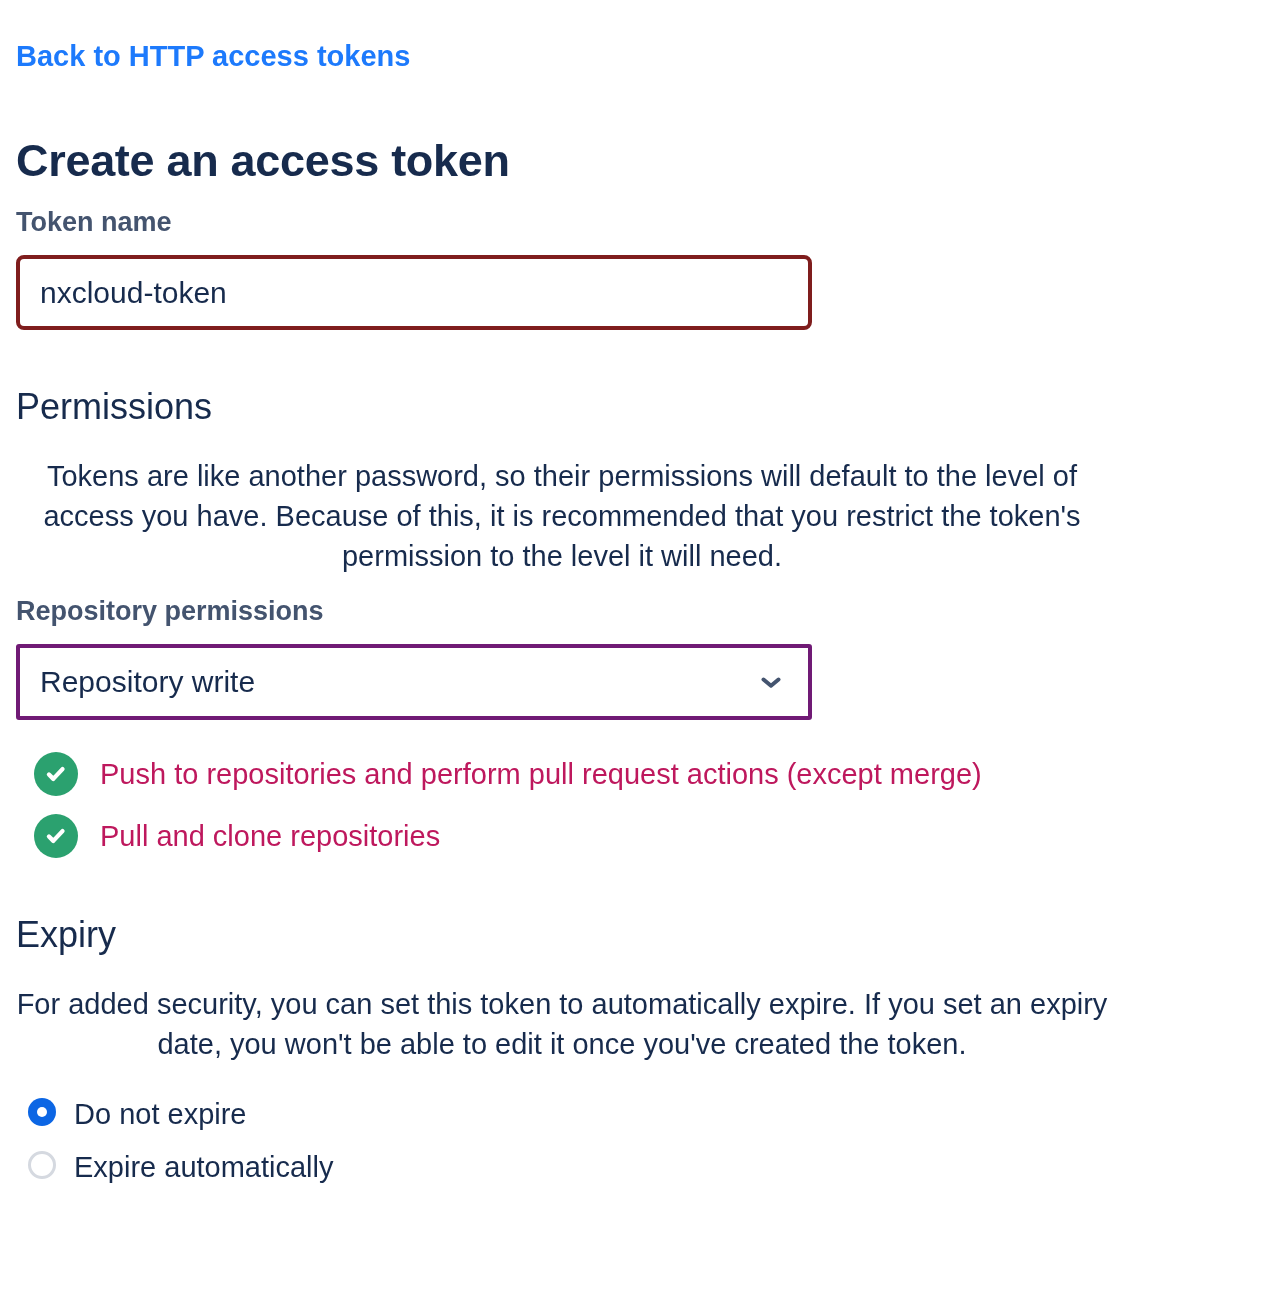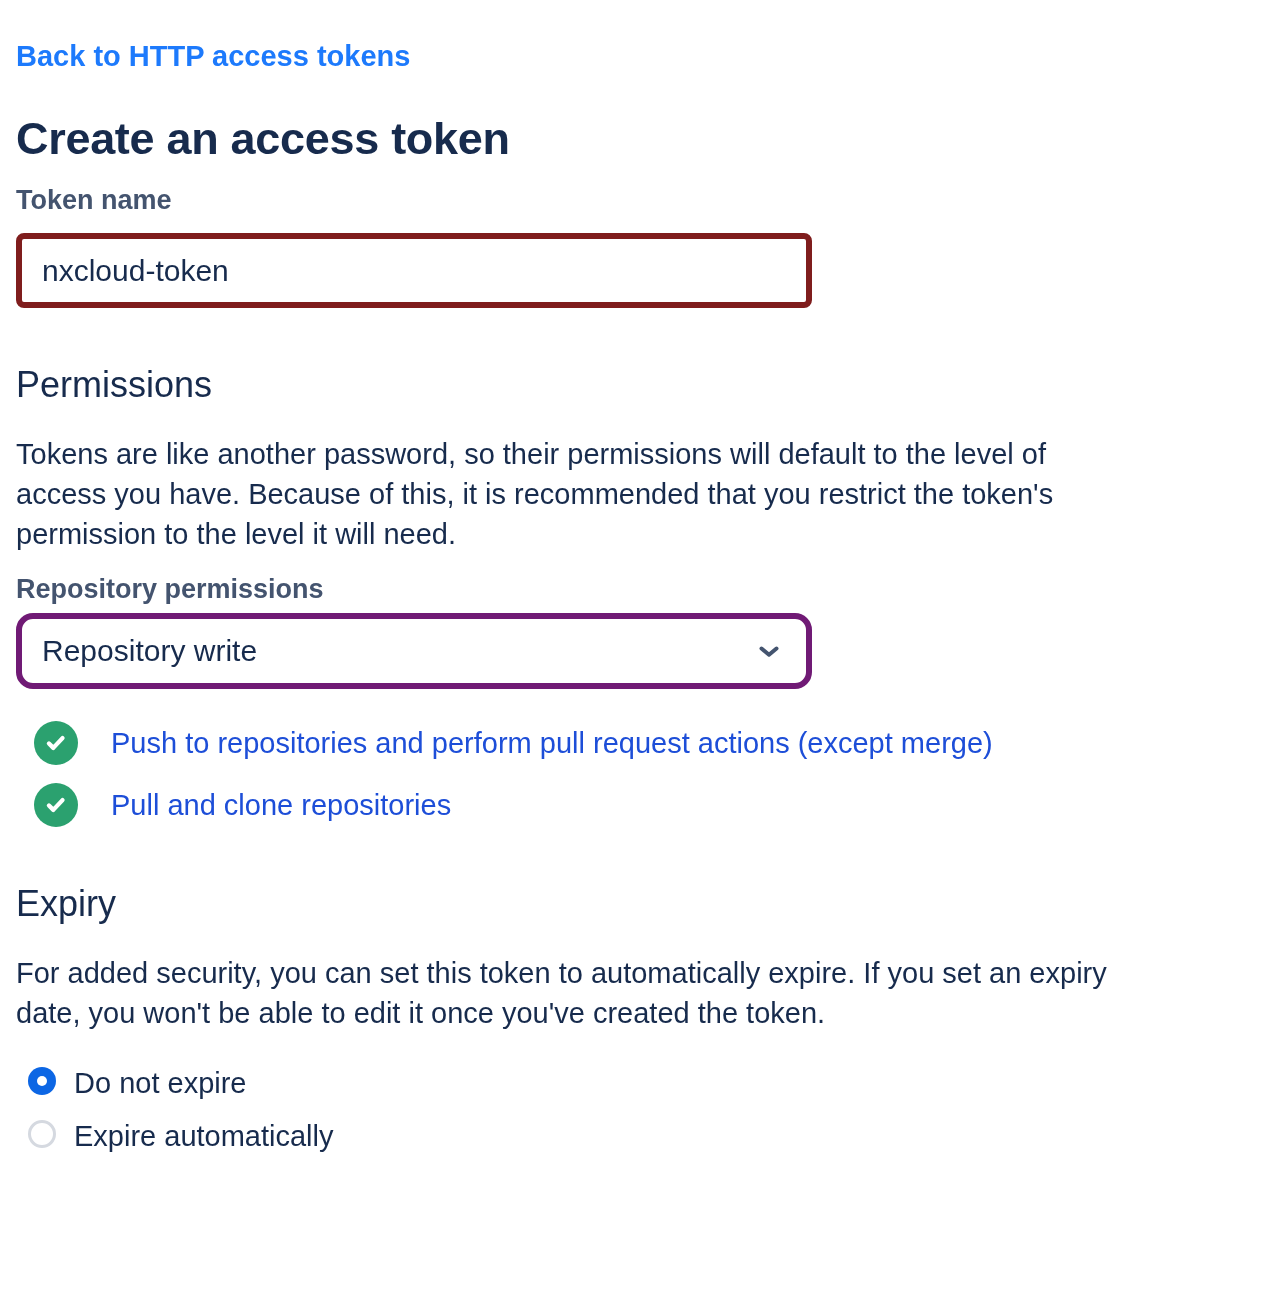--- a/index.html
+++ b/index.html
@@ -17,66 +17,67 @@
   }
   .back-link {
     display: inline-block;
     color: #1D7AFC;
     font-size: 29px;
     font-weight: 700;
     text-decoration: none;
     cursor: pointer;
   }
   h1.page-title {
-    margin-top: 40px;
+    margin-top: 62px;
     font-size: 45px;
     font-weight: 700;
     letter-spacing: -0.3px;
     color: #172B4D;
   }
   .field-label {
     display: block;
     margin-top: 20px;
     font-size: 27px;
     font-weight: 700;
     color: #44546F;
   }
   .text-input {
     display: block;
     margin-top: 17px;
     width: 796px;
     height: 75px;
-    border: 6px solid #7f1d1d;
+    border: 4px solid #7f1d1d;
     border-radius: 8px;
     background: #ffffff;
     padding: 0 20px;
     font-family: "Liberation Sans", "DejaVu Sans", sans-serif;
     font-size: 30px;
     color: #172B4D;
     outline: none;
   }
   h2.section-title {
     margin-top: 56px;
     font-size: 36px;
     font-weight: 500;
     color: #172B4D;
   }
   p.body-text {
     margin-top: 28px;
     font-size: 29px;
     line-height: 40px;
     color: #172B4D;
     max-width: 1215px;
+    text-align: center;
   }
   .select-box {
-    margin-top: 8px;
+    margin-top: 17px;
     width: 796px;
     height: 76px;
-    border: 6px solid #701a75;
-    border-radius: 17px;
+    border: 4px solid #701a75;
+    border-radius: 3px;
     background: #ffffff;
     display: flex;
     align-items: center;
     justify-content: space-between;
     padding: 0 22px 0 20px;
     cursor: pointer;
   }
   .select-value {
     font-size: 30px;
     color: #172B4D;
@@ -109,23 +110,23 @@
     flex: 0 0 44px;
     width: 44px;
     height: 44px;
     border-radius: 50%;
     background: #2BA16F;
     display: flex;
     align-items: center;
     justify-content: center;
   }
   .perm-text {
-    margin-left: 33px;
-    font-size: 29px;
-    color: #1d4ed8;
+    margin-left: 22px;
+    font-size: 29px;
+    color: #be185d;
   }
   .radio-group { margin-top: 34px; }
   .radio-row {
     display: flex;
     align-items: flex-start;
     margin-bottom: 20px;
     cursor: pointer;
   }
   .radio-circle {
     width: 28px;

